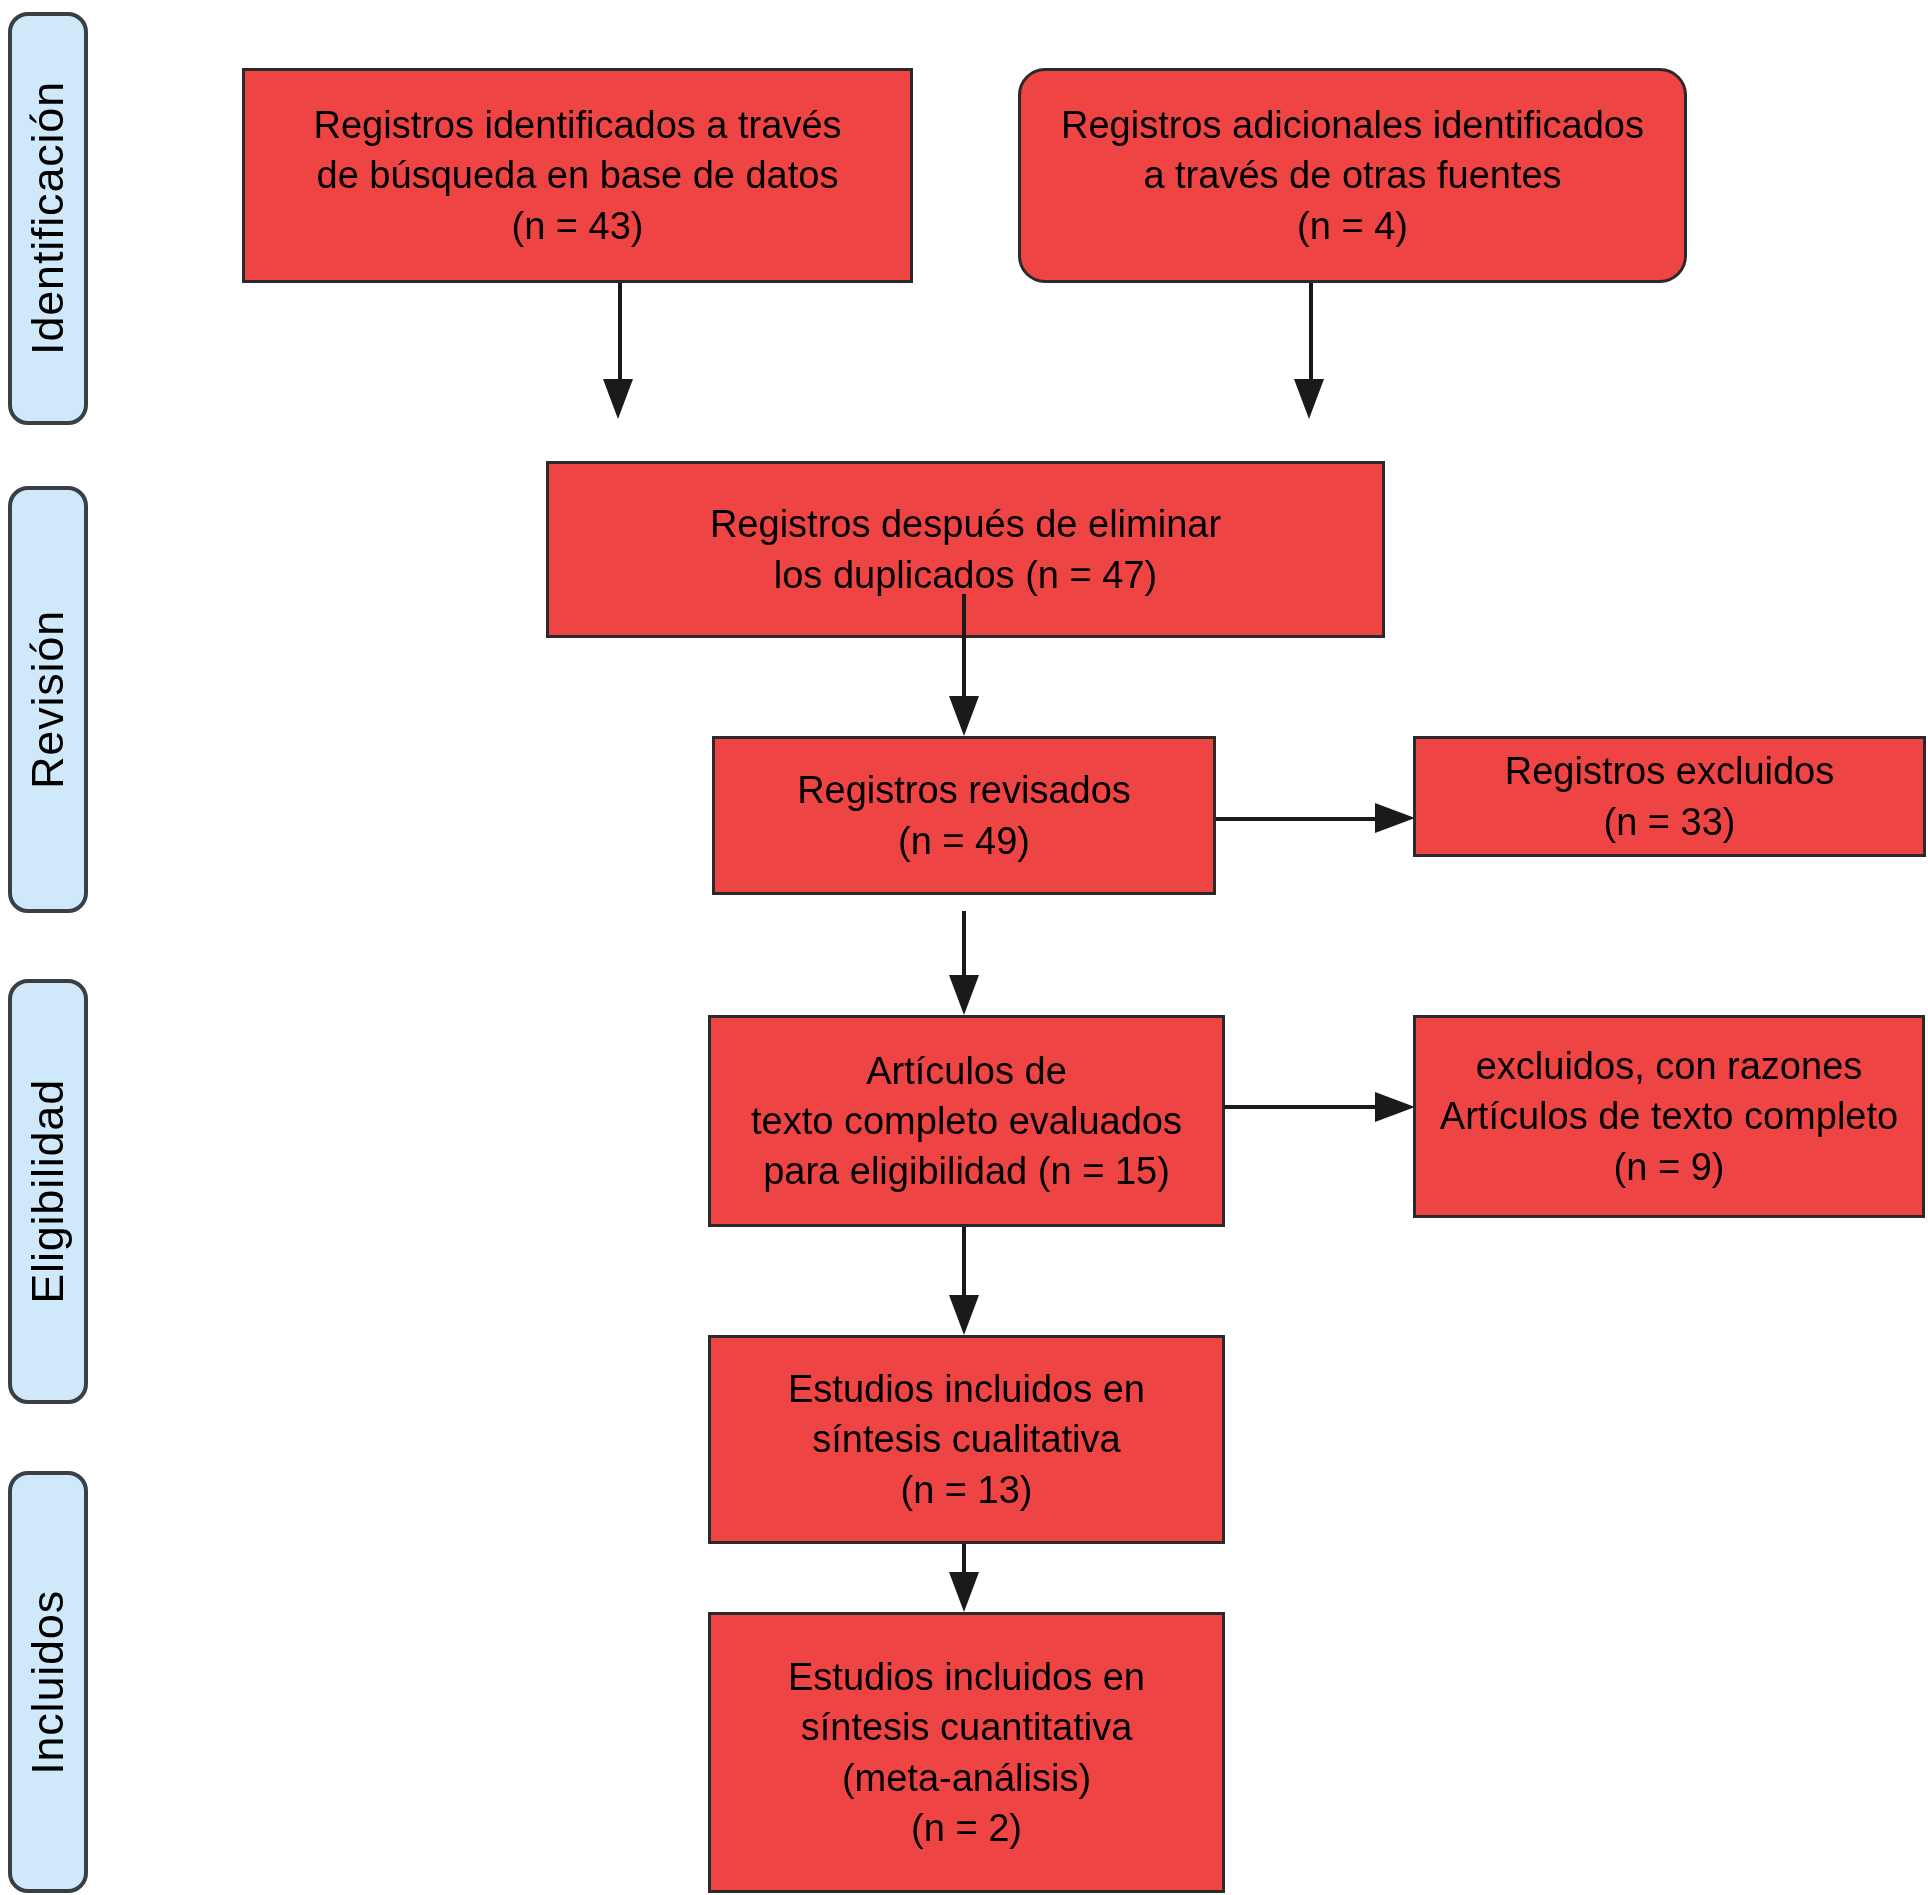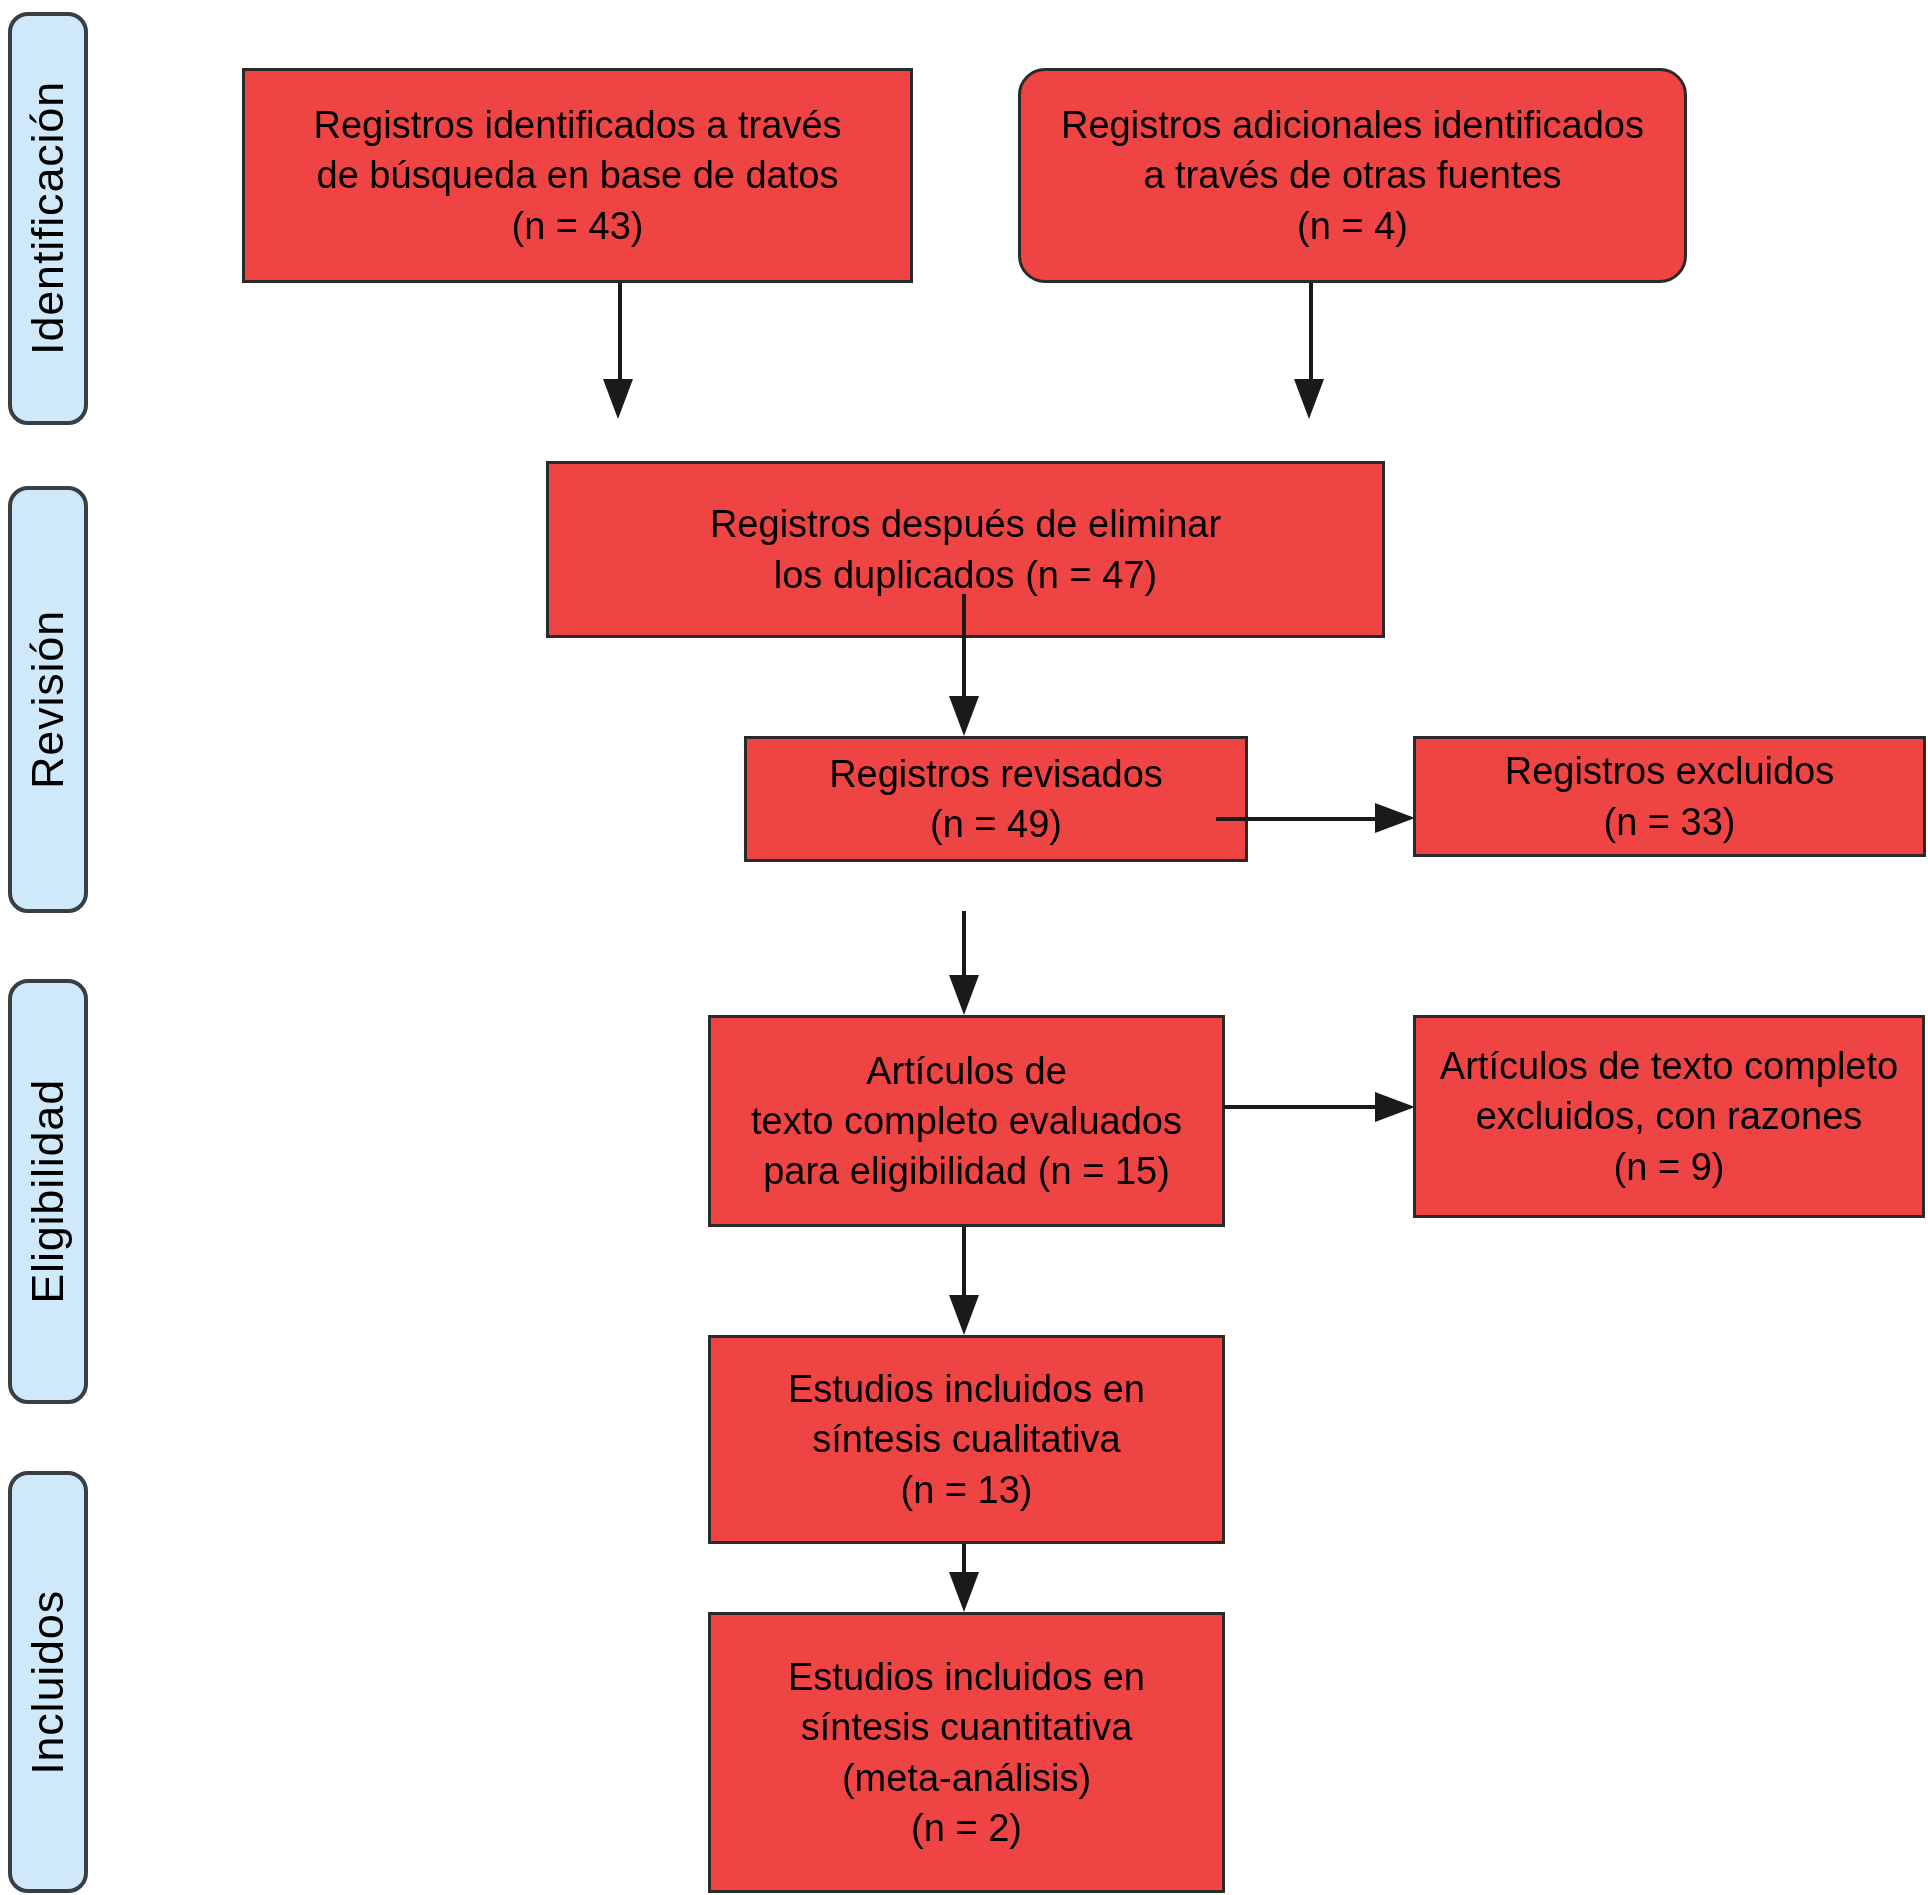--- a/index.html
+++ b/index.html
@@ -103,21 +103,21 @@
   <div class="head-down" style="left:1294px;top:379px;"></div>
 
   <div class="box" style="left:546px;top:417px;width:839px;height:177px;margin-top:44px;">
     <div class="ln">Registros después de eliminar</div>
     <div class="ln">los duplicados (n = 47)</div>
   </div>
 
   <div class="vline" style="left:962px;top:594px;height:104px;"></div>
   <div class="head-down" style="left:949px;top:696px;"></div>
 
-  <div class="box" style="left:744px;top:736px;width:504px;height:126px;text-align:right;">
+  <div class="box" style="left:712px;top:736px;width:504px;height:159px;text-align:right;">
     <div class="ln">Registros revisados</div>
     <div class="ln">(n = 49)</div>
   </div>
   <div class="hline" style="left:1216px;top:817px;width:162px;"></div>
   <div class="head-right" style="left:1375px;top:803px;"></div>
   <div class="box" style="left:1413px;top:736px;width:513px;height:121px;">
     <div class="ln">Registros excluidos</div>
     <div class="ln">(n = 33)</div>
   </div>
 
@@ -125,22 +125,22 @@
   <div class="head-down" style="left:949px;top:975px;"></div>
 
   <div class="box" style="left:708px;top:1015px;width:517px;height:212px;">
     <div class="ln">Artículos de</div>
     <div class="ln">texto completo evaluados</div>
     <div class="ln">para eligibilidad (n = 15)</div>
   </div>
   <div class="hline" style="left:1224px;top:1105px;width:154px;"></div>
   <div class="head-right" style="left:1375px;top:1092px;"></div>
   <div class="box" style="left:1413px;top:1015px;width:512px;height:203px;">
+    <div class="ln">excluidos, con razones</div>
     <div class="ln">Artículos de texto completo</div>
-    <div class="ln">excluidos, con razones</div>
     <div class="ln">(n = 9)</div>
   </div>
 
   <div class="vline" style="left:962px;top:1227px;height:73px;"></div>
   <div class="head-down" style="left:949px;top:1295px;"></div>
 
   <div class="box" style="left:708px;top:1335px;width:517px;height:209px;">
     <div class="ln">Estudios incluidos en</div>
     <div class="ln">síntesis cualitativa</div>
     <div class="ln">(n = 13)</div>

